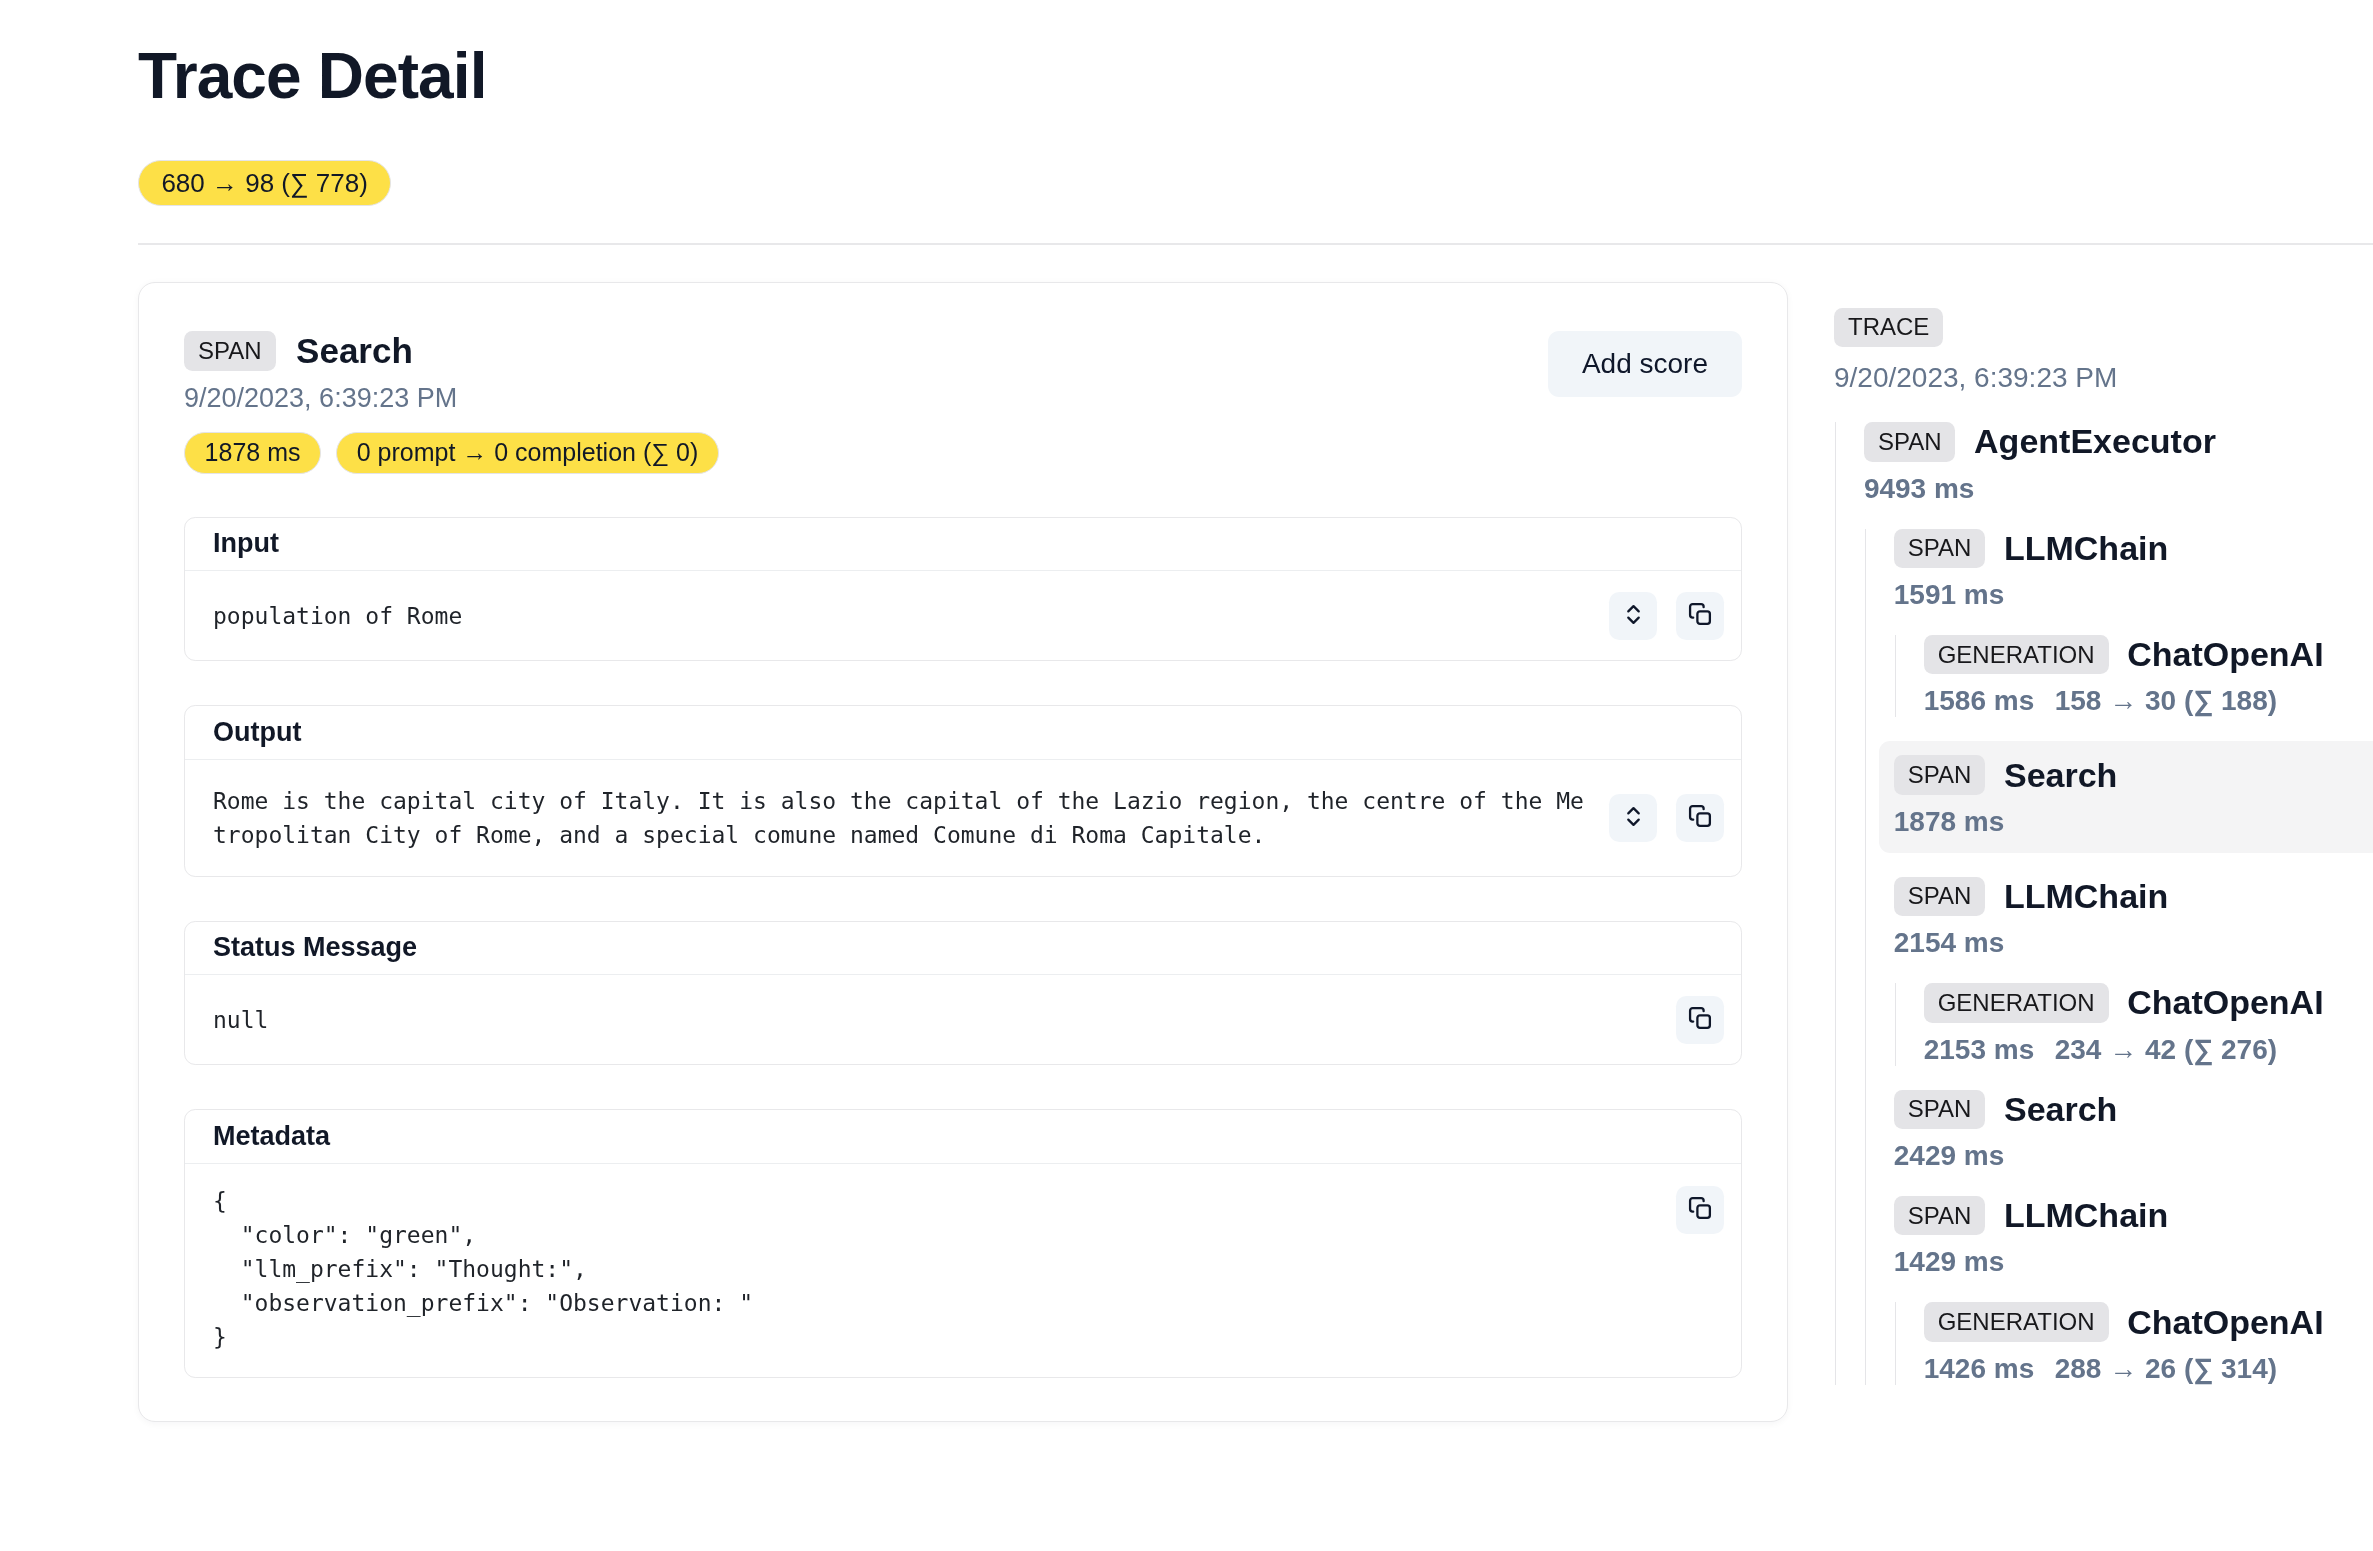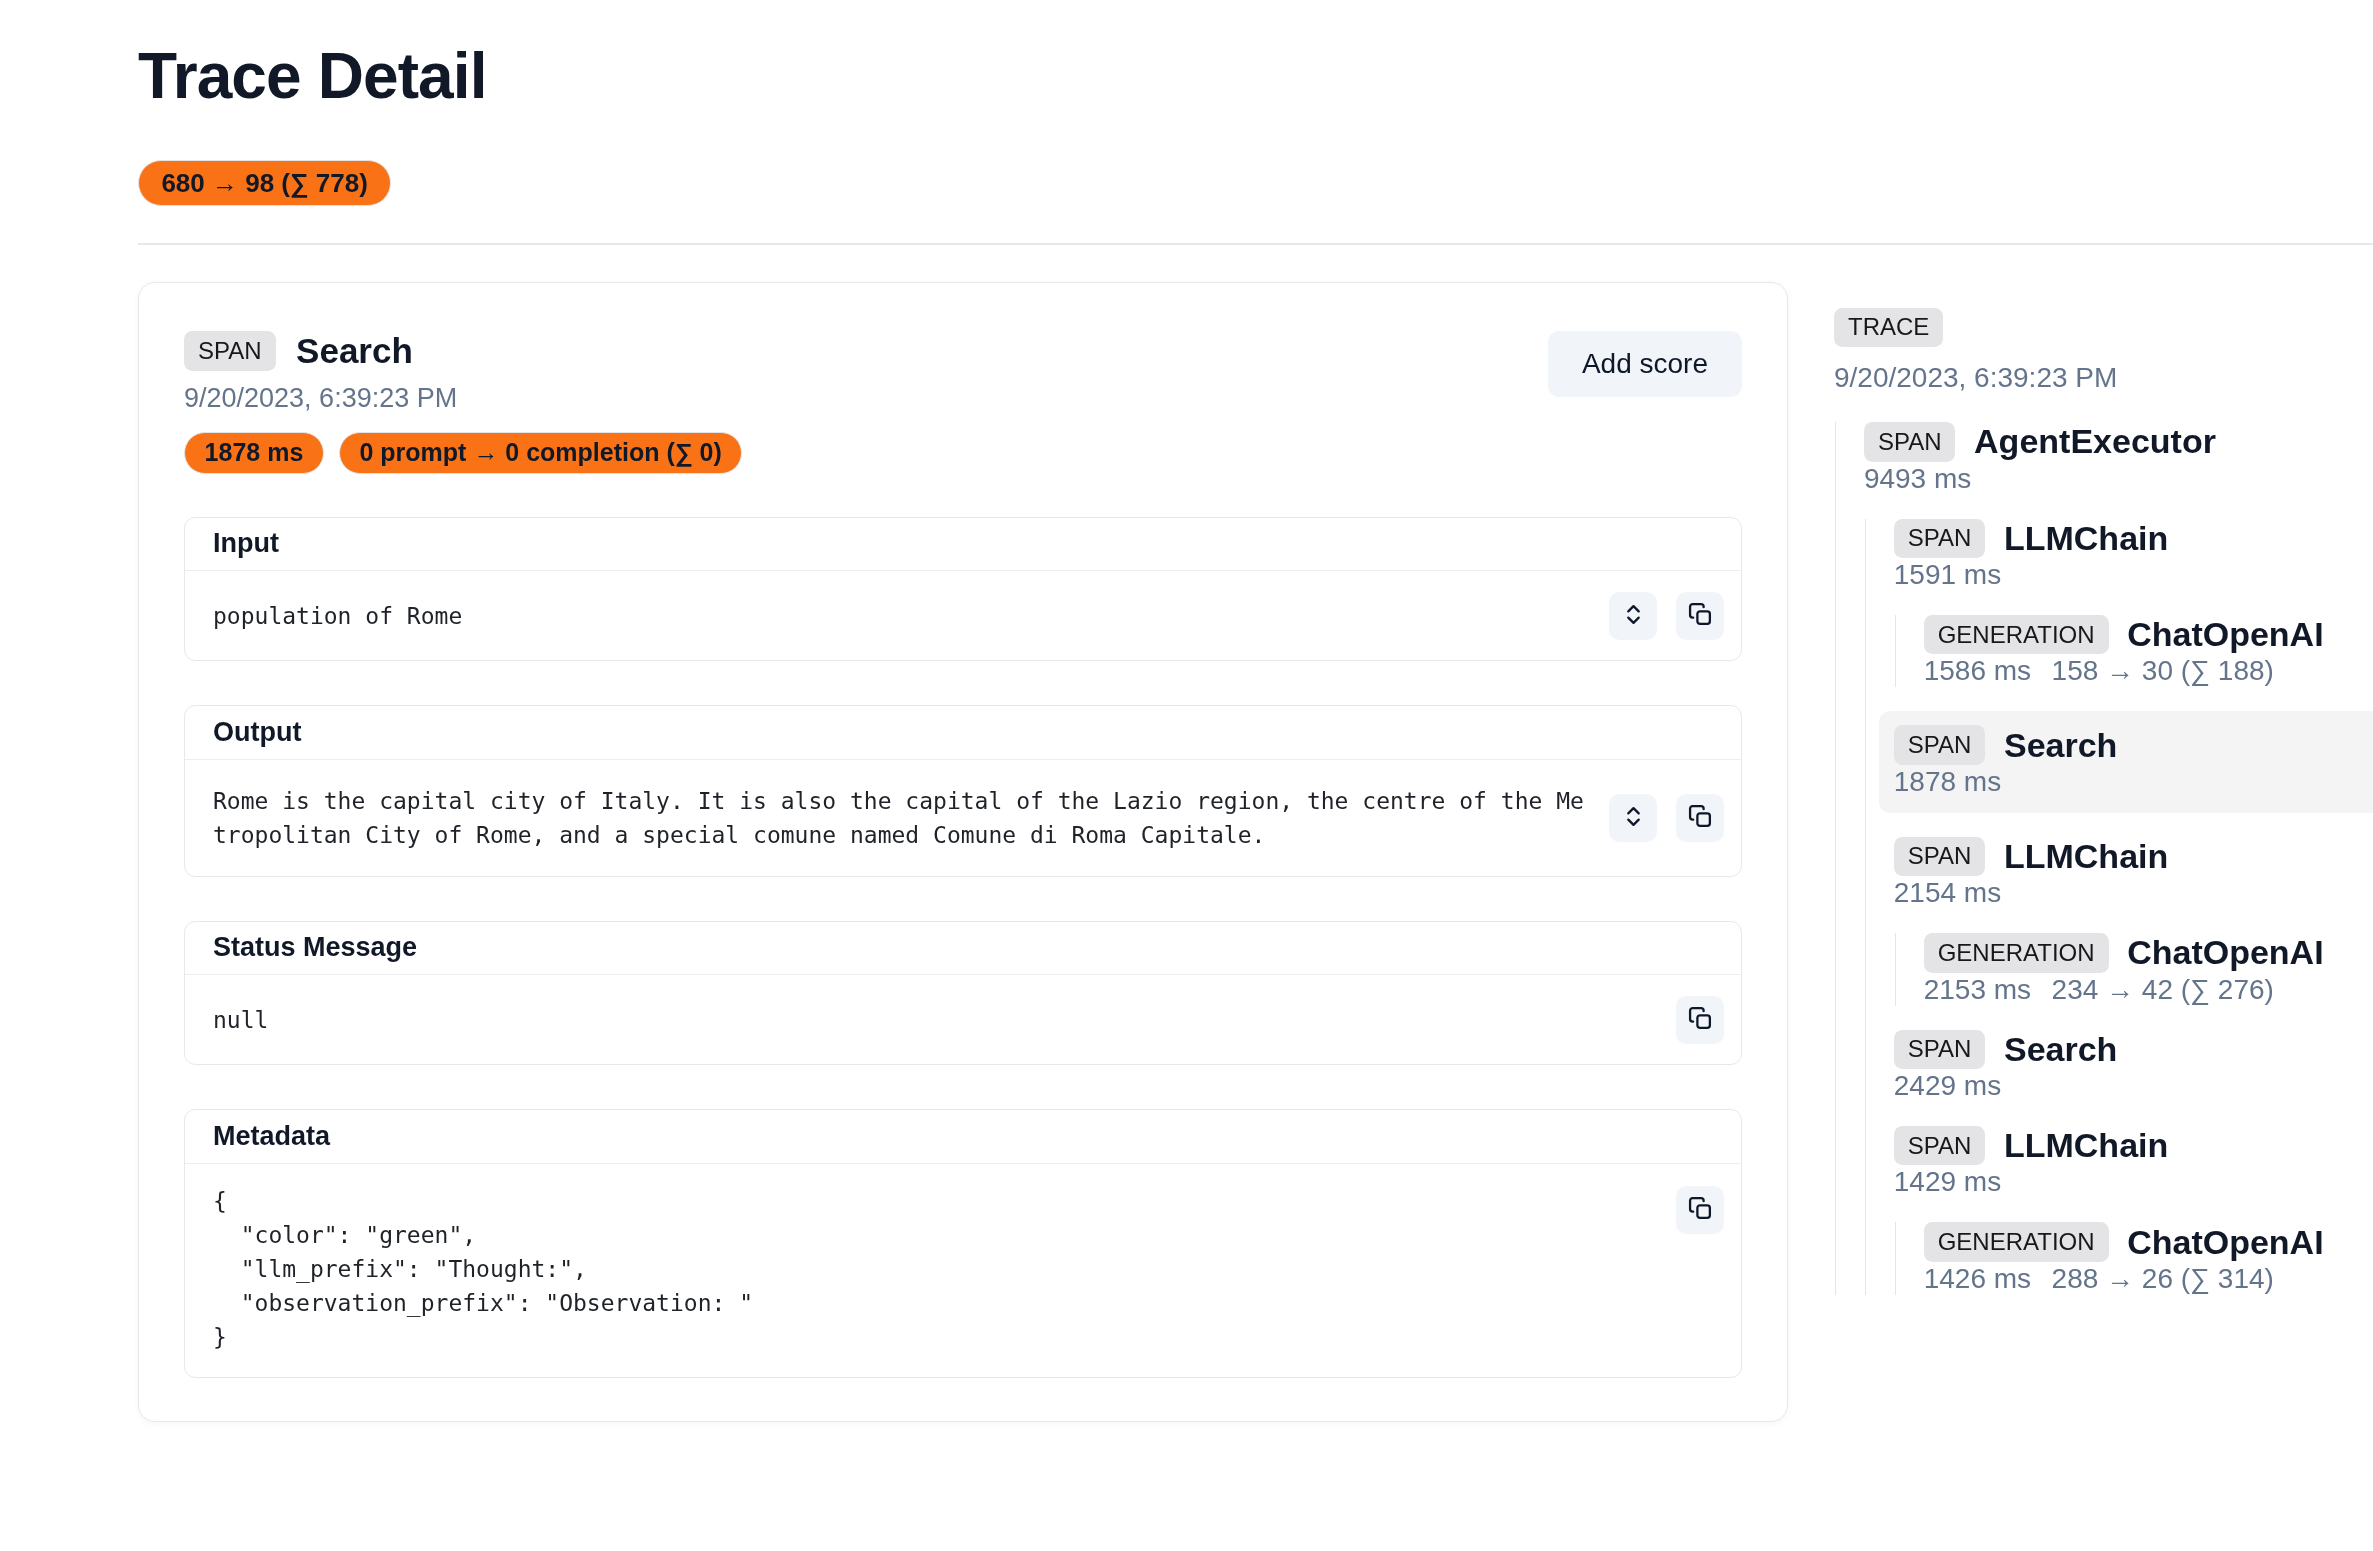--- a/index.html
+++ b/index.html
@@ -17,23 +17,23 @@
     margin-top: 39px;
     font-size: 64px;
     font-weight: 700;
     letter-spacing: -0.9px;
     color: #111827;
   }
   .header-badges { margin-top: 47px; display: flex; gap: 18.6px; align-items: center; }
   .pill {
     display: inline-flex; align-items: center;
     border: 1.9px solid #e4e4e7; border-radius: 9321px;
-    background: #f97316;
+    background: #fde047;
     padding: 6.5px 22.4px;
-    font-size: 26px; font-weight: 700; color: #111827;
+    font-size: 26px; font-weight: 400; color: #111827;
     white-space: nowrap;
   }
   .divider { margin-top: 37px; height: 1.9px; background: #e8e8ea; width: calc(100% ); }
 
   
   .content { display: flex; align-items: flex-start; margin-top: 37px; }
 
   
   .card {
     width: 1650px; flex: none;
@@ -92,21 +92,21 @@
 
   
   .sidebar { flex: 1 1 auto; min-width: 0; margin-left: 46px; padding-top: 26px; }
   .trace-row { cursor: pointer; }
   .trace-timestamp { margin-top: 15px; font-size: 28px; color: #64748b; }
   .children { margin-left: 0.9px; border-left: 1.9px solid #e5e5e8; padding-left: 28px; }
   .children.root { margin-top: 28px; }
   .tree-node { margin: 24px 0; cursor: pointer; }
   .node-row { display: flex; align-items: center; gap: 18.6px; }
   .node-title { font-size: 34px; font-weight: 600; color: #111827; white-space: nowrap; }
-  .node-stats { margin-top: 1px; font-size: 28px; color: #64748b; display: flex; gap: 20.5px; white-space: nowrap; }
+  .node-stats { margin-top: 11px; font-size: 28px; color: #64748b; display: flex; gap: 20.5px; white-space: nowrap; font-weight: bold; }
   .tree-node.selected {
     background: #f4f4f5;
     border-radius: 11.2px 0 0 11.2px;
     margin-left: -15px;
     padding: 14px 0 15px 15px;
   }
 </style>
 </head>
 <body>
 

